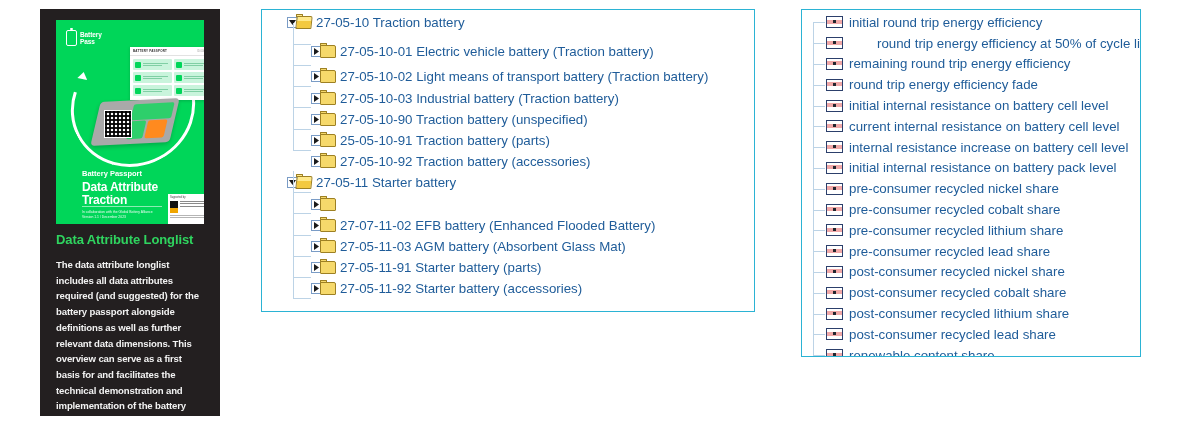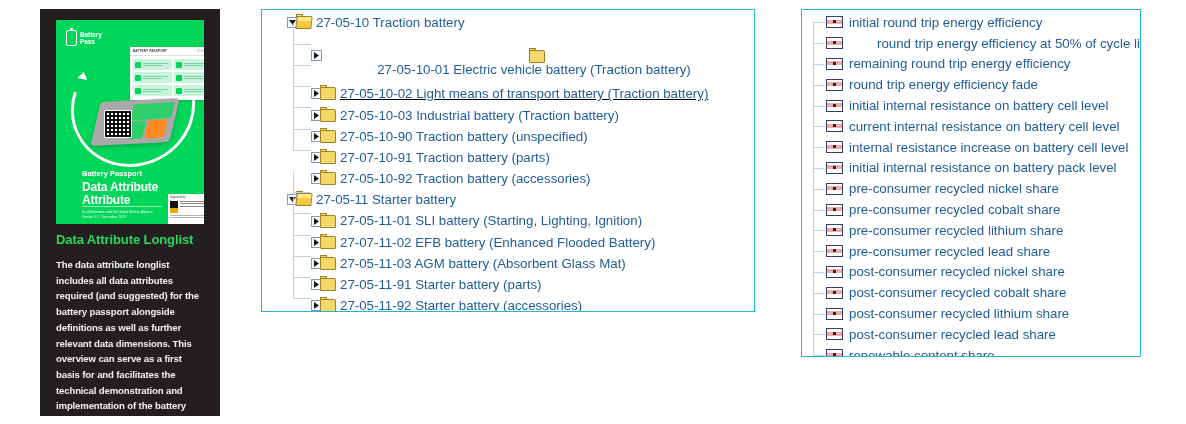--- a/index.html
+++ b/index.html
@@ -525,21 +525,21 @@
       <span class="dv-screen"></span>
       <span class="dv-green2"></span>
       <span class="dv-orange"></span>
     </div>
     <div id="cover-qr"></div>
 
     <div id="cover-art-title">
       <div class="cat-kicker">Battery Passport</div>
       <div class="cat-main">
         <span>Data Attribute</span><br>
-        <span>Attribute</span>
+        <span>Traction</span>
       </div>
     </div>
     <div id="cover-art-rule"></div>
     <div id="cover-art-credit">
       <span>In collaboration with the Global Battery Alliance</span><br>
       <span>Version 1.1  /  December 2023</span>
     </div>
 
     <div id="cover-partner">
       <div class="cp-h">Supported by</div>
@@ -568,33 +568,33 @@
         <svg width="7" height="5" viewBox="0 0 7 5">
           <path d="M0 0 L7 0 L3.5 5 Z" fill="#1b1b1b"></path>
         </svg>
       </span>
       <span class="folder-ic open">
         <span class="f-tab"></span>
         <span class="f-back"></span>
       </span>
       <span class="ct-label">27-05-10 Traction battery</span>
     </div>
-    <div class="ct-row level-1" style="margin-top: 17px; flex-direction: column;">
+    <div class="ct-row level-1" style="margin-top: 8px;">
       <span class="ct-exp">
         <svg width="5" height="7" viewBox="0 0 5 7">
           <path d="M0 0 L5 3.5 L0 7 Z" fill="#1b1b1b"></path>
         </svg>
       </span>
       <span class="folder-ic">
         <span class="f-tab"></span>
         <span class="f-back"></span>
       </span>
       <span class="ct-label">27-05-10-01 Electric vehicle battery (Traction battery)</span>
     </div>
-    <div class="ct-row level-1" style="margin-top: 12px; text-decoration: underline;">
+    <div class="ct-row level-1" style="margin-top: 4px;">
       <span class="ct-exp">
         <svg width="5" height="7" viewBox="0 0 5 7">
           <path d="M0 0 L5 3.5 L0 7 Z" fill="#1b1b1b"></path>
         </svg>
       </span>
       <span class="folder-ic">
         <span class="f-tab"></span>
         <span class="f-back"></span>
       </span>
       <span class="ct-label">27-05-10-02 Light means of transport battery (Traction battery)</span>
@@ -626,21 +626,21 @@
     <div class="ct-row level-1" style="margin-top: 0px;">
       <span class="ct-exp">
         <svg width="5" height="7" viewBox="0 0 5 7">
           <path d="M0 0 L5 3.5 L0 7 Z" fill="#1b1b1b"></path>
         </svg>
       </span>
       <span class="folder-ic">
         <span class="f-tab"></span>
         <span class="f-back"></span>
       </span>
-      <span class="ct-label">27-07-10-91 Traction battery (parts)</span>
+      <span class="ct-label">25-05-10-91 Traction battery (parts)</span>
     </div>
     <div class="ct-row level-1" style="margin-top: 0px;">
       <span class="ct-exp">
         <svg width="5" height="7" viewBox="0 0 5 7">
           <path d="M0 0 L5 3.5 L0 7 Z" fill="#1b1b1b"></path>
         </svg>
       </span>
       <span class="folder-ic">
         <span class="f-tab"></span>
         <span class="f-back"></span>
@@ -662,21 +662,20 @@
     <div class="ct-row level-1" style="margin-top: 0px;">
       <span class="ct-exp">
         <svg width="5" height="7" viewBox="0 0 5 7">
           <path d="M0 0 L5 3.5 L0 7 Z" fill="#1b1b1b"></path>
         </svg>
       </span>
       <span class="folder-ic">
         <span class="f-tab"></span>
         <span class="f-back"></span>
       </span>
-      <span class="ct-label">27-05-11-01 SLI battery (Starting, Lighting, Ignition)</span>
     </div>
     <div class="ct-row level-1" style="margin-top: 0px;">
       <span class="ct-exp">
         <svg width="5" height="7" viewBox="0 0 5 7">
           <path d="M0 0 L5 3.5 L0 7 Z" fill="#1b1b1b"></path>
         </svg>
       </span>
       <span class="folder-ic">
         <span class="f-tab"></span>
         <span class="f-back"></span>

